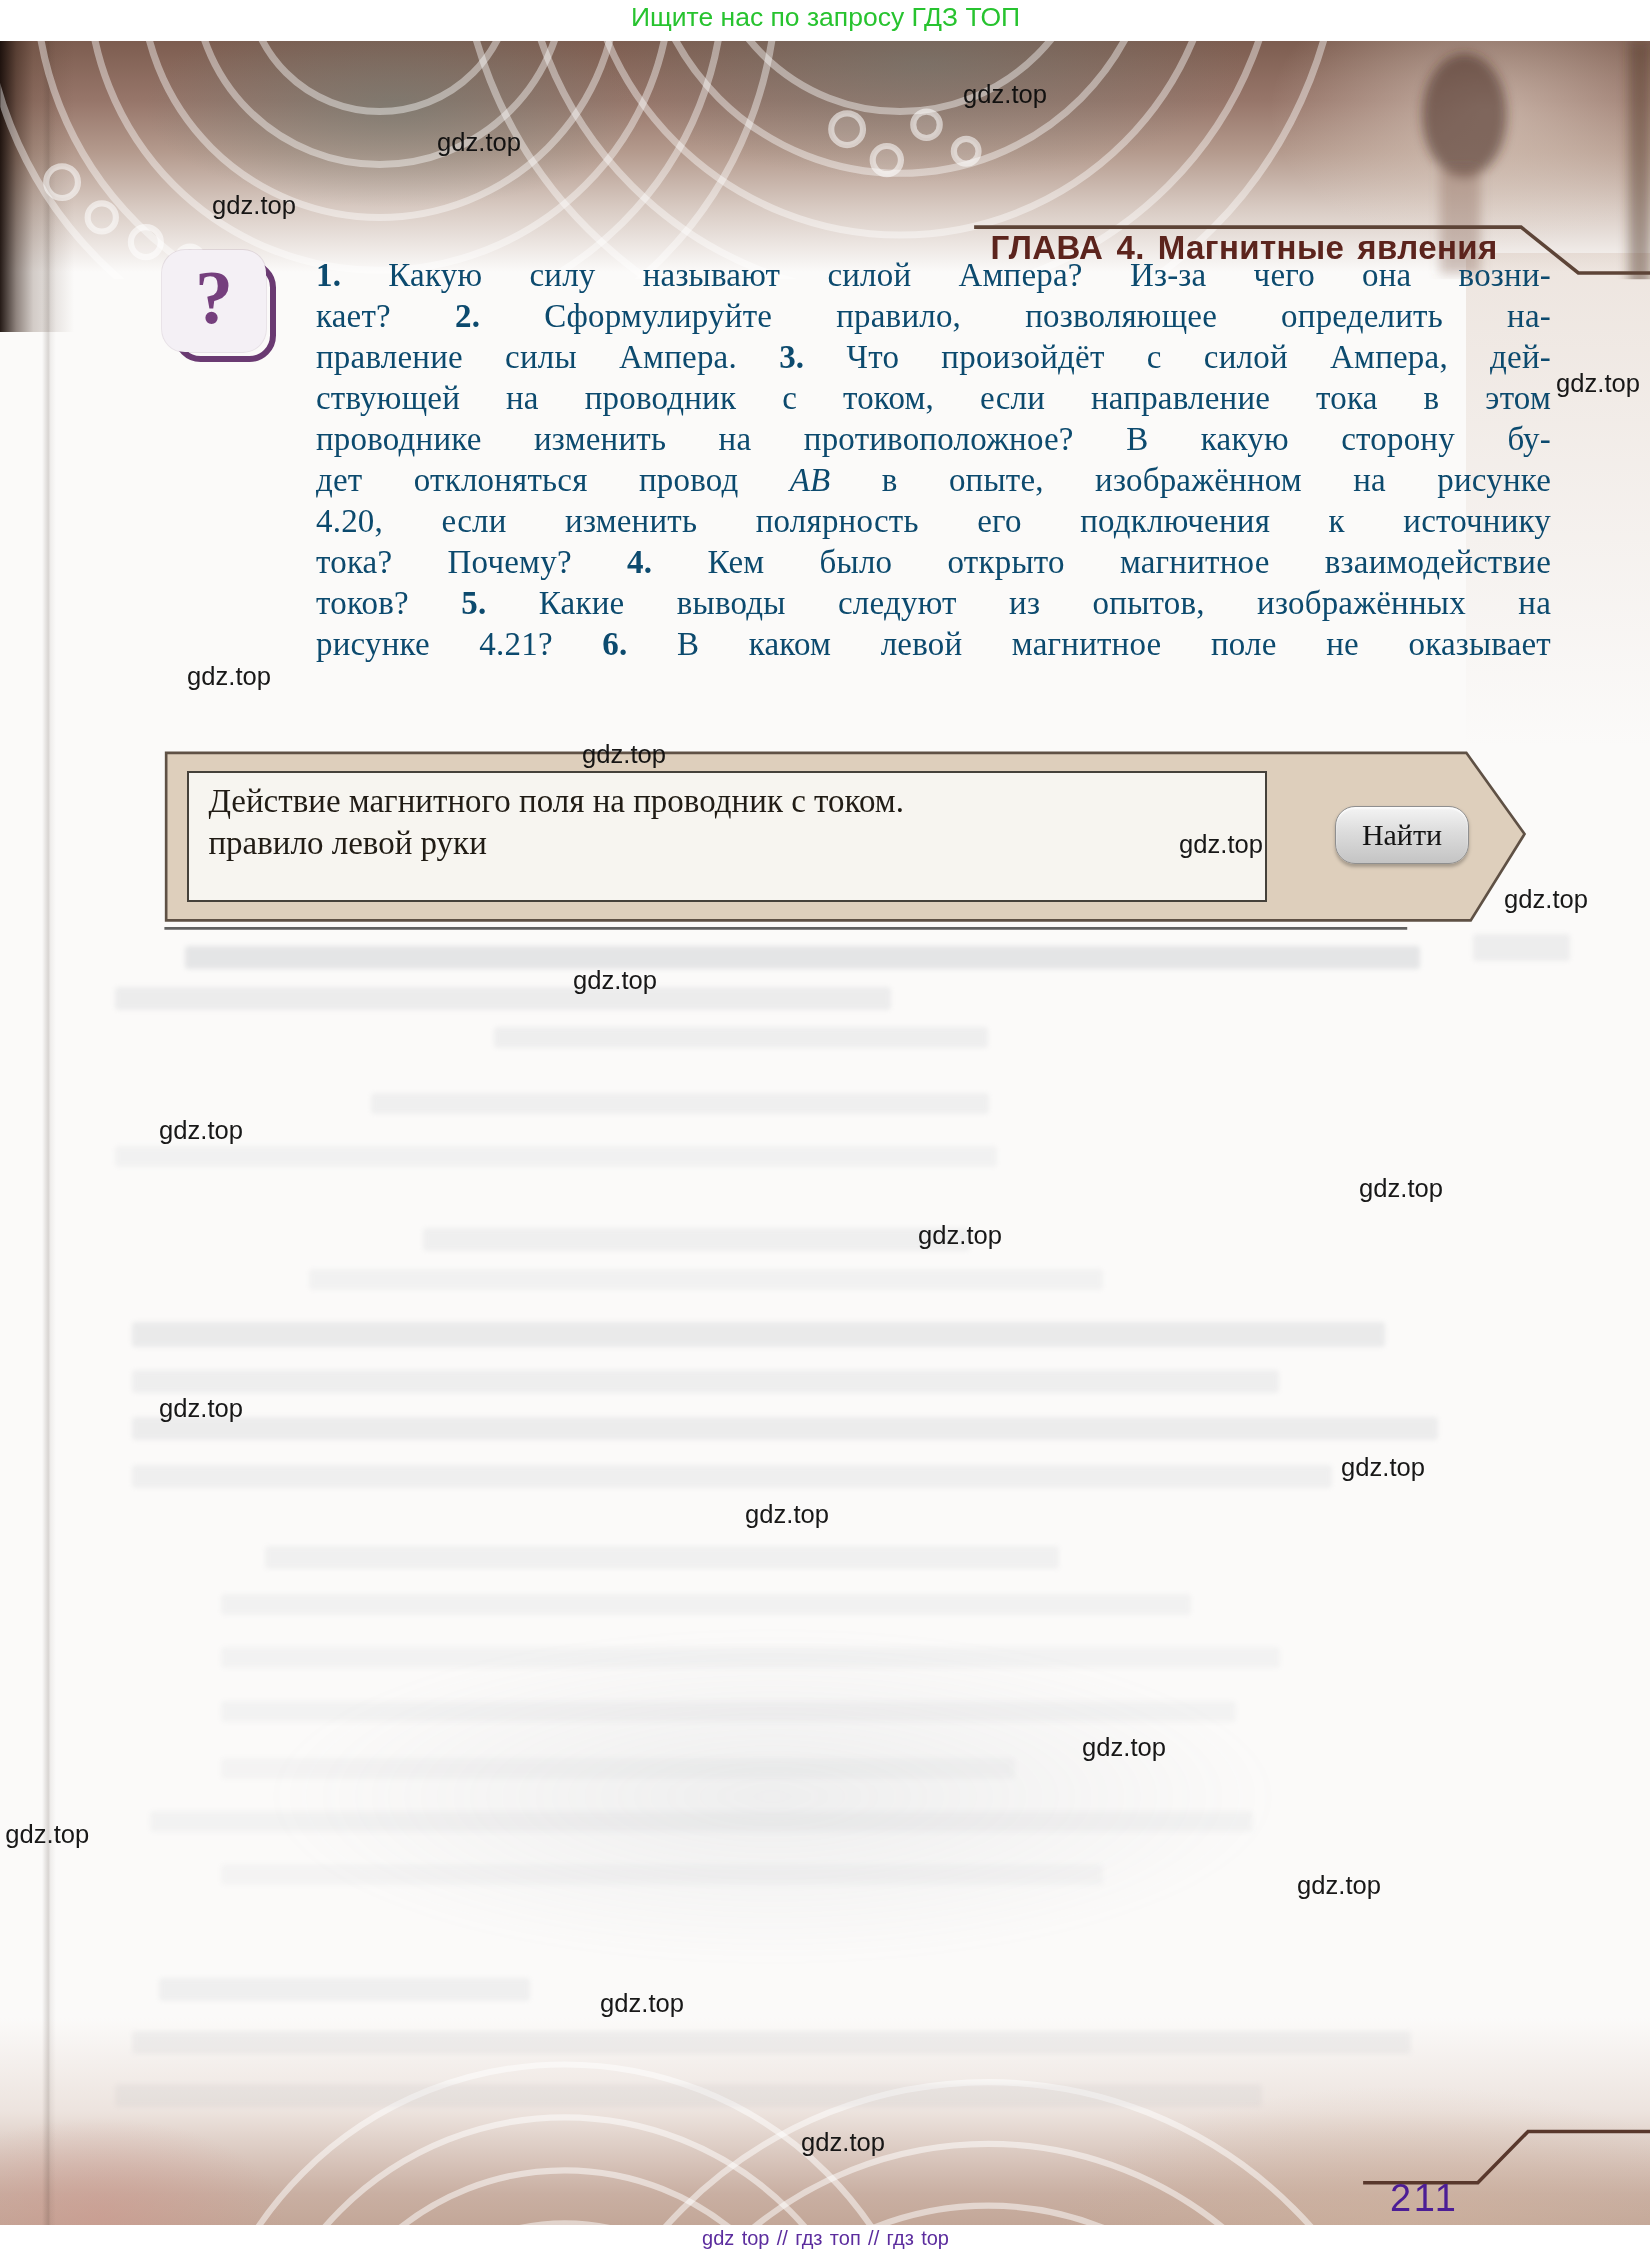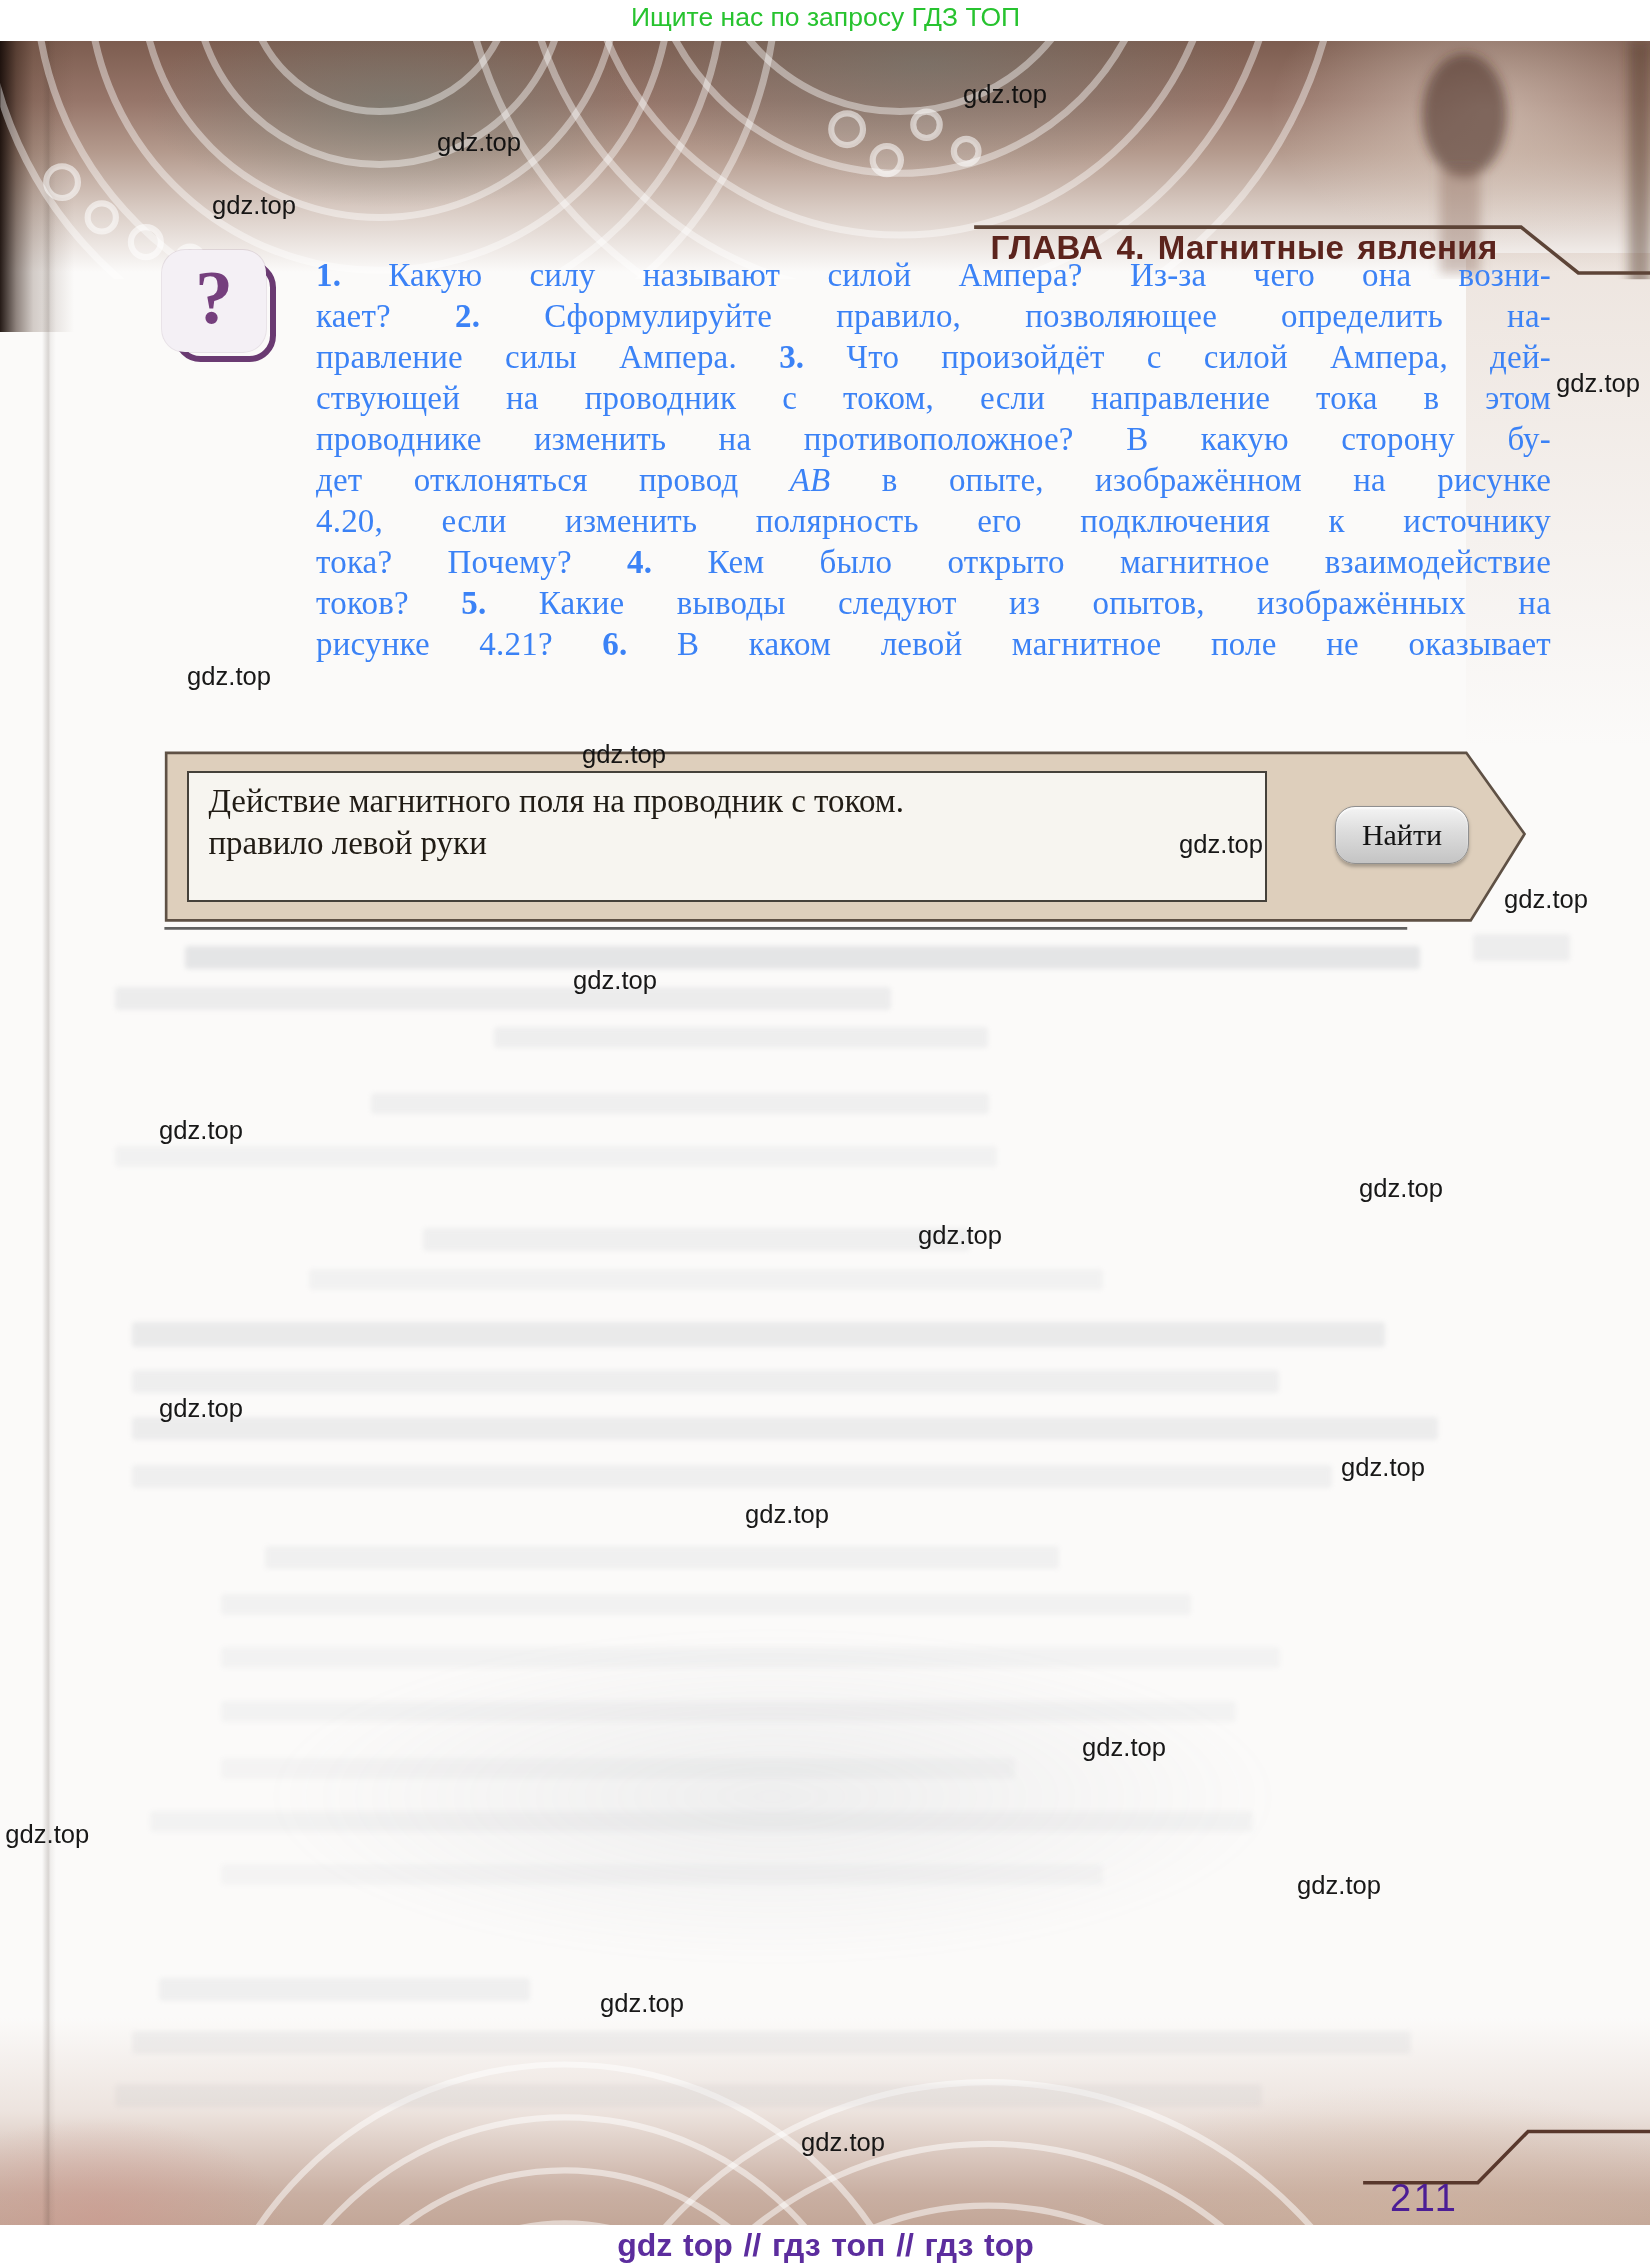--- a/index.html
+++ b/index.html
@@ -40,42 +40,42 @@
   .qicon-wrap{position:absolute;left:162px;top:209px;width:120px;height:116px;}
   .qicon-shadow{position:absolute;left:12.4px;top:10.6px;width:102px;height:101px;
     border:6.2px solid #6a3a72;border-radius:26.5px;box-sizing:border-box;}
   .qicon-box{position:absolute;left:0;top:0;width:104px;height:102px;background:#f4f0f5;
     border-radius:23px;display:flex;align-items:center;justify-content:center;
     box-shadow:0 0 0 0.9px rgba(120,90,130,0.15);}
   .qicon-box span{font-family:"Liberation Serif",serif;font-weight:bold;font-size:76px;
     color:#753f7d;margin-top:-7px;}
 
   .qtext{position:absolute;left:316px;top:214px;width:1235px;
-    font-family:"Liberation Serif",serif;font-size:33px;line-height:41px;color:#3b82f6;
+    font-family:"Liberation Serif",serif;font-size:33px;line-height:41px;color:#0c4a6e;
     letter-spacing:0.2px;}
   .qline{text-align:justify;text-align-last:justify;white-space:normal;}
   .qline.last{text-align-last:left;}
   .qline .b{font-weight:bold;}
   .qline .i{font-style:italic;}
 
   .search-inner{position:absolute;left:187px;top:730px;width:1080px;height:131px;
     background:#f7f5f0;border:2.6px solid #45413a;box-sizing:border-box;
     padding:7px 14px 0 19.4px;font-family:"Liberation Serif",serif;font-size:33px;
     line-height:42px;color:#211c15;}
   .find-btn{position:absolute;left:1335px;top:765px;width:132px;height:56px;border-radius:20px;
     background:linear-gradient(180deg,#f4f4f4 0%,#dcdcdc 45%,#c4c4c4 100%);
     border:1.8px solid #8f8f8f;box-shadow:0 2.6px 3.5px rgba(0,0,0,0.25), inset 0 1.8px 1.8px rgba(255,255,255,0.8);
     display:flex;align-items:center;justify-content:center;
     font-family:"Liberation Serif",serif;font-size:30px;color:#141414;cursor:pointer;}
 
   .pagenum{position:absolute;left:1390px;top:2094px;font-size:38px;font-weight:normal;
     color:#4c1d95;letter-spacing:2.6px;margin-top:42px;}
 
   .footer-links{position:absolute;top:2227px;left:0;width:100%;text-align:center;
-    font-size:32px;color:#5c2d9e;word-spacing:1.8px;font-weight:bold;}
+    font-size:20px;color:#5c2d9e;word-spacing:1.8px;}
 
   .wm{position:absolute;font-size:25.6px;color:#0c0c0c;opacity:0.95;white-space:nowrap;}
   .ghostbar{position:absolute;background:#8c939c;border-radius:3.5px;filter:blur(2.6px);}
 </style>
 </head>
 <body>
 
 <div class="page">
 
   <div class="top-banner">Ищите нас по запросу ГДЗ ТОП</div>

